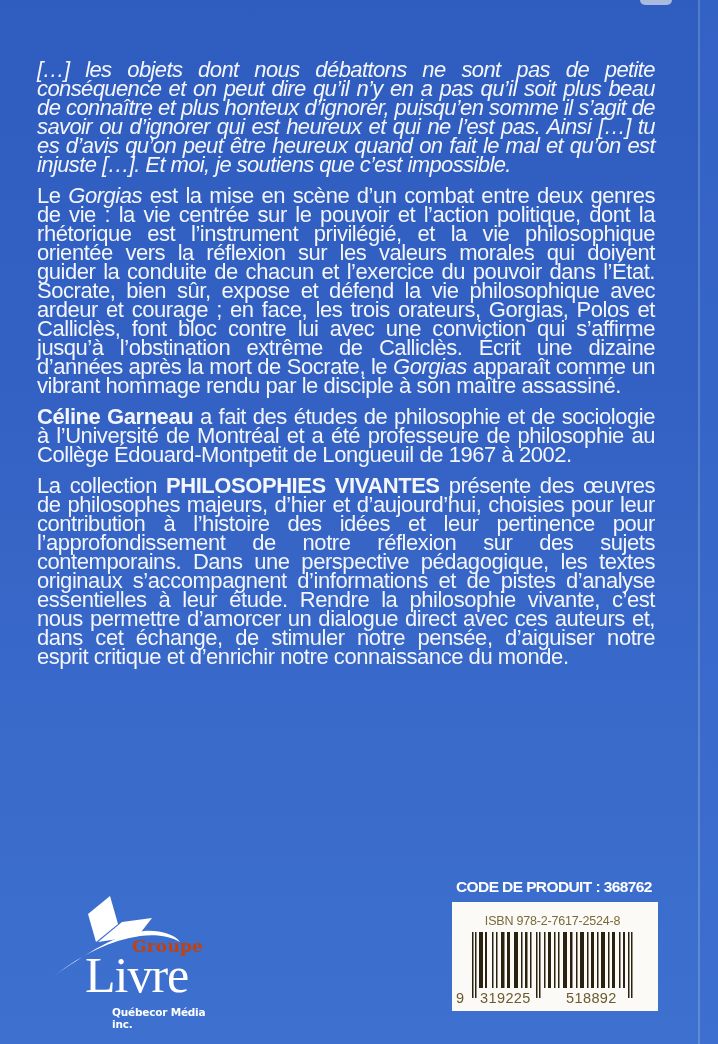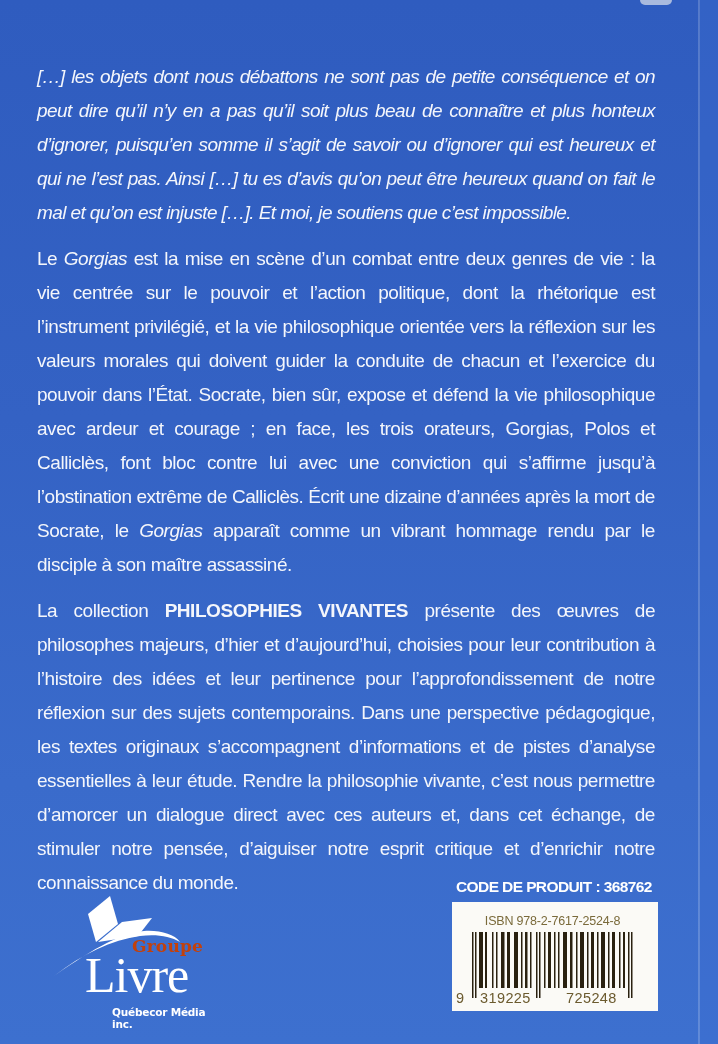--- a/index.html
+++ b/index.html
@@ -16,21 +16,21 @@
     .right-strip {
       position:absolute; left:700px; top:0; width:18px; height:1044px;
       background: rgba(60,110,210,0.35);
     }
     .topnub {
       position:absolute; left:640px; top:0; width:32px; height:5px;
       border-radius:0 0 14px 14px; background:#c8d2e6; opacity:0.8;
     }
     .content {
       position:absolute; left:37px; top:60px; width:618px;
-      font-size:19px; line-height:34px; letter-spacing:-0.45px;
+      font-size:22px; line-height:19px; letter-spacing:-0.45px;
     }
     .content p { margin:0 0 12px 0; text-align:justify; }
     .quote { font-style:italic; letter-spacing:-0.6px; }
     .content b { font-weight:bold; }
     .content i { font-style:italic; }
 
     .logo { position:absolute; left:52px; top:884px; width:160px; height:140px; }
     .logo .groupe {
       position:absolute; left:80px; top:52px;
       font-family:"DejaVu Serif", serif; font-weight:bold; font-size:17px; color:#c2410c; letter-spacing:0.2px;
@@ -63,20 +63,21 @@
 </head>
 <body>
 
 <div class="right-strip"></div>
 <div class="fold"></div>
 <div class="topnub"></div>
 
 <div class="content">
   <p class="quote">[…] les objets dont nous débattons ne sont pas de petite conséquence et on peut dire qu’il n’y en a pas qu’il soit plus beau de connaître et plus honteux d’ignorer, puisqu’en somme il s’agit de savoir ou d’ignorer qui est heureux et qui ne l’est pas. Ainsi […] tu es d’avis qu’on peut être heureux quand on fait le mal et qu’on est injuste […]. Et moi, je soutiens que c’est impossible.</p>
   <p><span>Le </span><i>Gorgias</i><span> est la mise en scène d’un combat entre deux genres de vie : la vie centrée sur le pouvoir et l’action politique, dont la rhétorique est l’instrument privilégié, et la vie philosophique orientée vers la réflexion sur les valeurs morales qui doivent guider la conduite de chacun et l’exercice du pouvoir dans l’État. Socrate, bien sûr, expose et défend la vie philosophique avec ardeur et courage ; en face, les trois orateurs, Gorgias, Polos et Calliclès, font bloc contre lui avec une conviction qui s’affirme jusqu’à l’obstination extrême de Calliclès. Écrit une dizaine d’années après la mort de Socrate, le </span><i>Gorgias</i><span> apparaît comme un vibrant hommage rendu par le disciple à son maître assassiné.</span></p>
+  <p><b>Céline Garneau</b><span> a fait des études de philosophie et de sociologie à l’Université de Montréal et a été professeure de philosophie au Collège Édouard-Montpetit de Longueuil de 1967 à 2002.</span></p>
   <p><span>La collection </span><b>PHILOSOPHIES VIVANTES</b><span> présente des œuvres de philosophes majeurs, d’hier et d’aujourd’hui, choisies pour leur contribution à l’histoire des idées et leur pertinence pour l’approfondissement de notre réflexion sur des sujets contemporains. Dans une perspective pédagogique, les textes originaux s’accompagnent d’informations et de pistes d’analyse essentielles à leur étude. Rendre la philosophie vivante, c’est nous permettre d’amorcer un dialogue direct avec ces auteurs et, dans cet échange, de stimuler notre pensée, d’aiguiser notre esprit critique et d’enrichir notre connaissance du monde.</span></p>
 </div>
 
 <div class="logo">
   <svg width="160" height="100" viewBox="0 0 160 100">
     <path d="M2,92 C30,70 60,56 88,52 C104,50 118,52 128,58 C122,50 108,46 92,47 C70,49 45,62 2,92 Z" fill="#ffffff"></path>
     <path d="M44,58 L36,30 L58,12 L66,40 Z" fill="#ffffff"></path>
     <path d="M46,58 L70,38 L100,34 L86,52 Z" fill="#ffffff"></path>
   </svg>
   <div class="groupe">Groupe</div>
@@ -118,14 +119,14 @@
       <rect x="138" y="0" width="1.5" height="56"></rect>
         <rect x="142" y="0" width="3" height="56"></rect>
       <rect x="149" y="0" width="1.5" height="56"></rect>
         <rect x="153" y="0" width="2" height="56"></rect>
       <rect x="158" y="0" width="1.5" height="66"></rect>
         <rect x="161" y="0" width="1.5" height="66"></rect>
     </g>
   </svg>
   <div class="bcd" style="left:4px;">9</div>
   <div class="bcd" style="left:28px;">319225</div>
-  <div class="bcd" style="left:114px;">725248</div>
+  <div class="bcd" style="left:114px;">518892</div>
 </div>
 
 </body></html>

